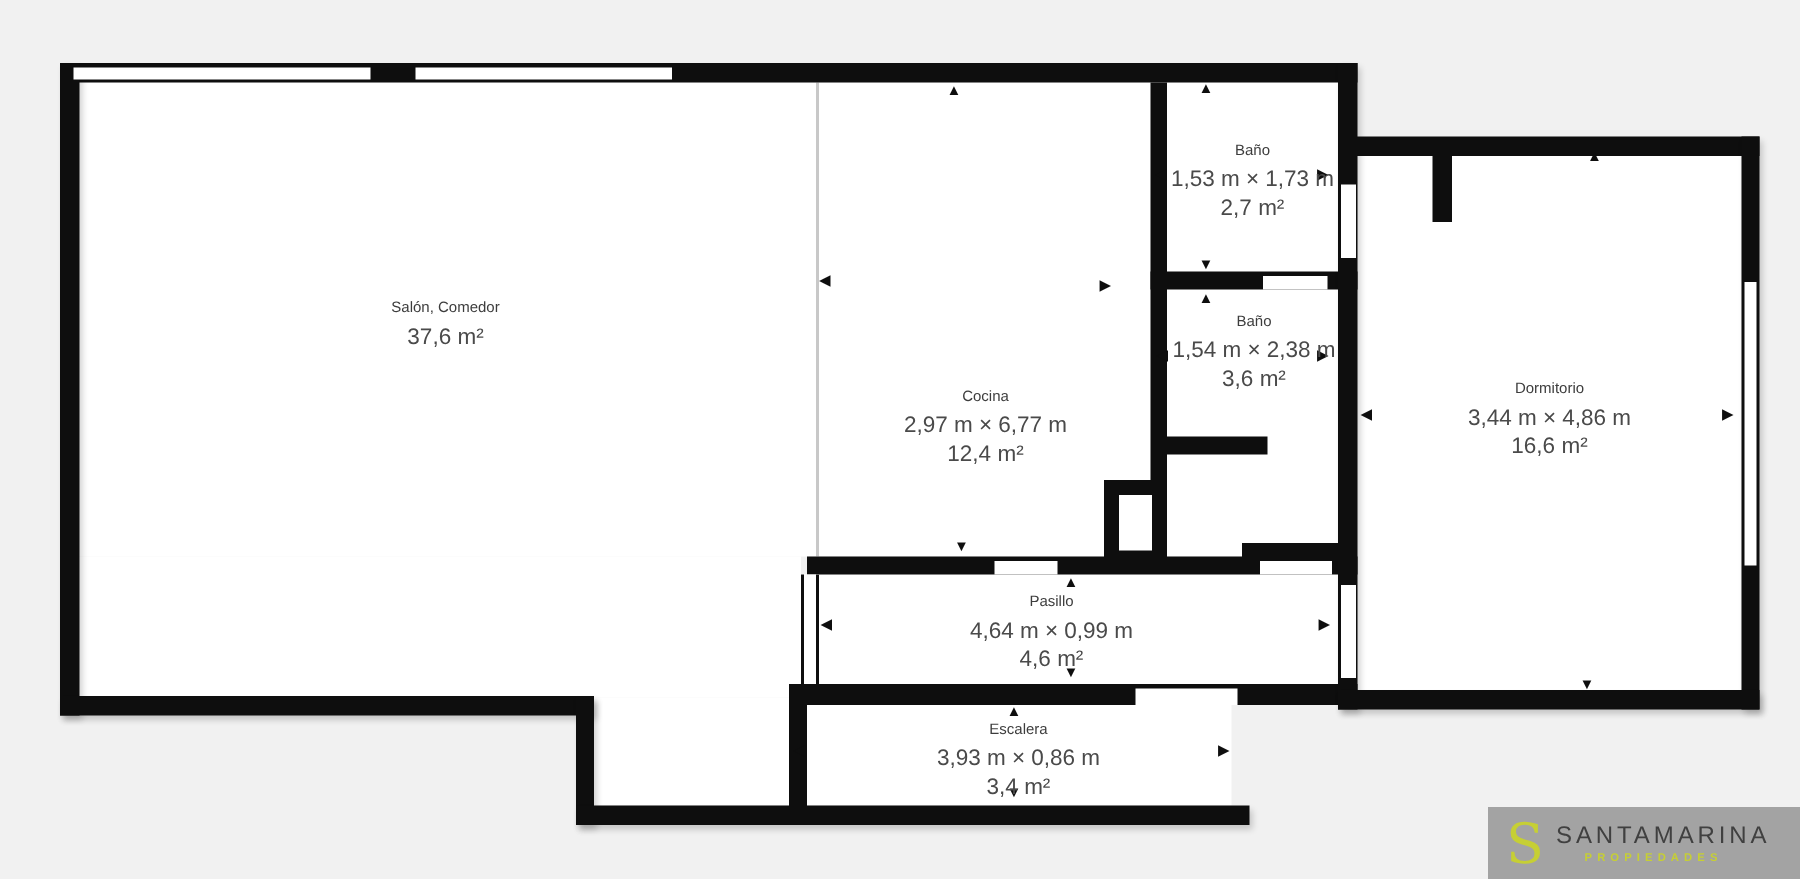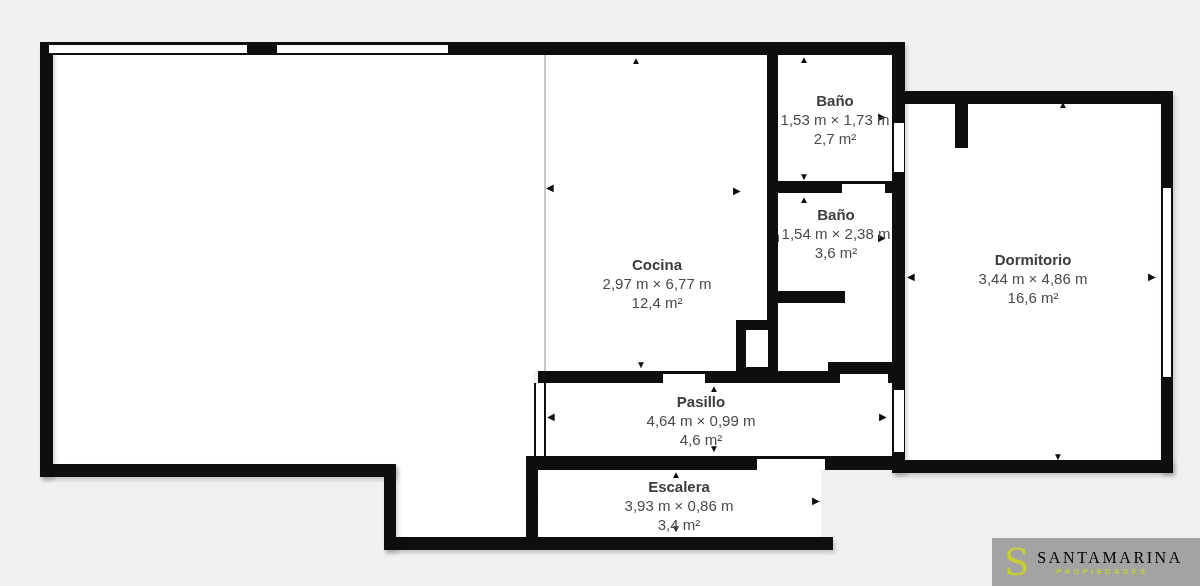--- a/index.html
+++ b/index.html
@@ -10,29 +10,29 @@
   }
   #plan{position:absolute;inset:0;}
   .fill{position:absolute;background:#ffffff;}
   .wall{position:absolute;background:var(--wall,#0e0e0e);}
   .wall.shadow{box-shadow:2px 3px 4px rgba(0,0,0,0.18);}
   .slot{position:absolute;background:#ffffff;}
   .slot.vlines{border-left:2px solid var(--wall,#0e0e0e);border-right:2px solid var(--wall,#0e0e0e);box-sizing:border-box;}
   .divider{position:absolute;background:var(--divider,#c8c8c8);}
   .arrow{position:absolute;font-size:10px;line-height:10px;color:var(--wall,#0e0e0e);z-index:6;}
   .room-label{position:absolute;transform:translateX(-50%);text-align:center;z-index:6;white-space:nowrap;}
-  .room-label .name{font-size:15px;line-height:19px;font-weight:bold;color:var(--text,#3d3d3d);}
+  .room-label .name{font-size:10px;line-height:19px;font-weight:normal;color:var(--text,#3d3d3d);}
   .room-label .dim{font-size:15px;line-height:19px;color:var(--text2,#4a4a4a);}
   .z4{z-index:4;}
   
   #logo{position:absolute;left:992px;top:538px;width:208px;height:48px;
     background:var(--logo-bg,#a3a3a3);display:flex;align-items:center;padding-left:12px;box-sizing:border-box;z-index:8;}
   #logo .s{font-family:"DejaVu Serif", serif;font-size:37px;line-height:37px;color:var(--accent,#c6cf34);margin-right:8px;font-weight:normal;}
   #logo .col{display:flex;flex-direction:column;}
-  #logo .brand{font-size:16px;line-height:18px;letter-spacing:2.6px;color:#000000;font-weight:normal;font-family:Liberation Serif, serif;}
+  #logo .brand{font-size:16px;line-height:18px;letter-spacing:2.6px;color:#404040;font-weight:normal;}
   #logo .tagline{font-size:7.5px;line-height:9px;letter-spacing:3.4px;color:var(--accent,#c6cf34);font-weight:bold;margin-left:19px;}
 </style>
 </head>
 <body>
 
 <div id="plan">
 
   <div class="fill" style="left:52px;top:55px;width:840px;height:316px;"></div>
   <div class="fill" style="left:52px;top:371px;width:482px;height:94px;"></div>
   <div class="fill" style="left:396px;top:465px;width:131px;height:72px;"></div>
@@ -90,20 +90,25 @@
   <div class="arrow" style="left:879px;top:412px;">▶</div>
   <div class="arrow" style="left:671px;top:470px;">▲</div>
   <div class="arrow" style="left:671px;top:524px;">▼</div>
   <div class="arrow" style="left:529px;top:496px;">◀</div>
   <div class="arrow" style="left:812px;top:496px;">▶</div>
   <div class="arrow" style="left:1058px;top:100px;">▲</div>
   <div class="arrow" style="left:1053px;top:452px;">▼</div>
   <div class="arrow" style="left:907px;top:272px;">◀</div>
   <div class="arrow" style="left:1148px;top:272px;">▶</div>
 
+  <div class="room-label" style="left:297px;top:196px;">
+    <div class="name">Salón, Comedor</div>
+    <div class="dim"></div>
+    <div class="dim">37,6 m²</div>
+  </div>
   <div class="room-label" style="left:657px;top:255px;">
     <div class="name">Cocina</div>
     <div class="dim">2,97 m × 6,77 m</div>
     <div class="dim">12,4 m²</div>
   </div>
   <div class="room-label" style="left:835px;top:91px;">
     <div class="name">Baño</div>
     <div class="dim">1,53 m × 1,73 m</div>
     <div class="dim">2,7 m²</div>
   </div>

